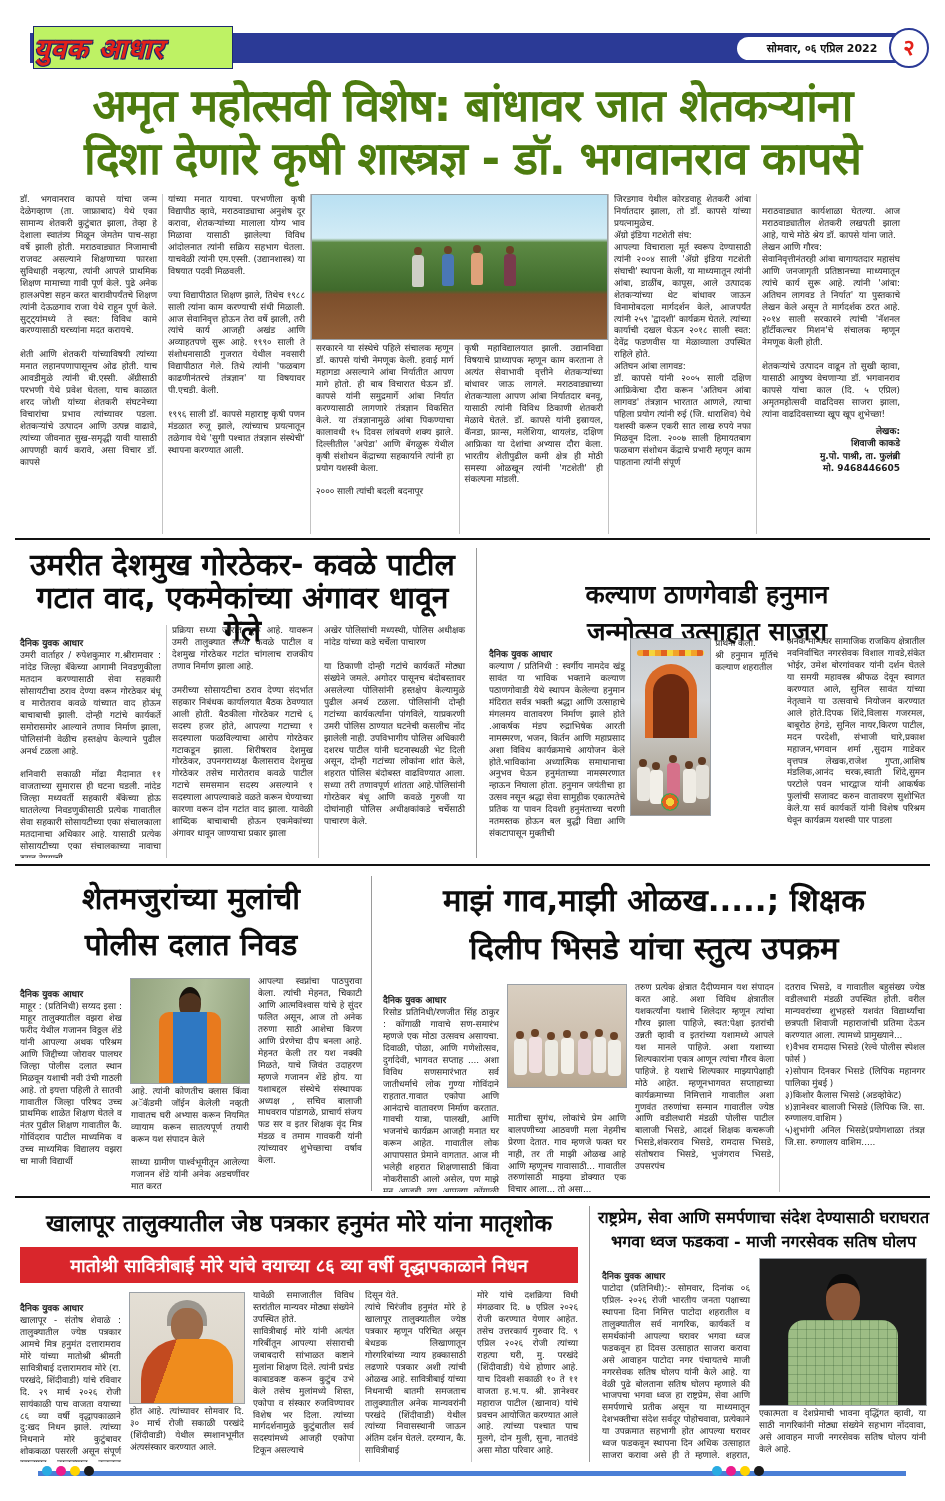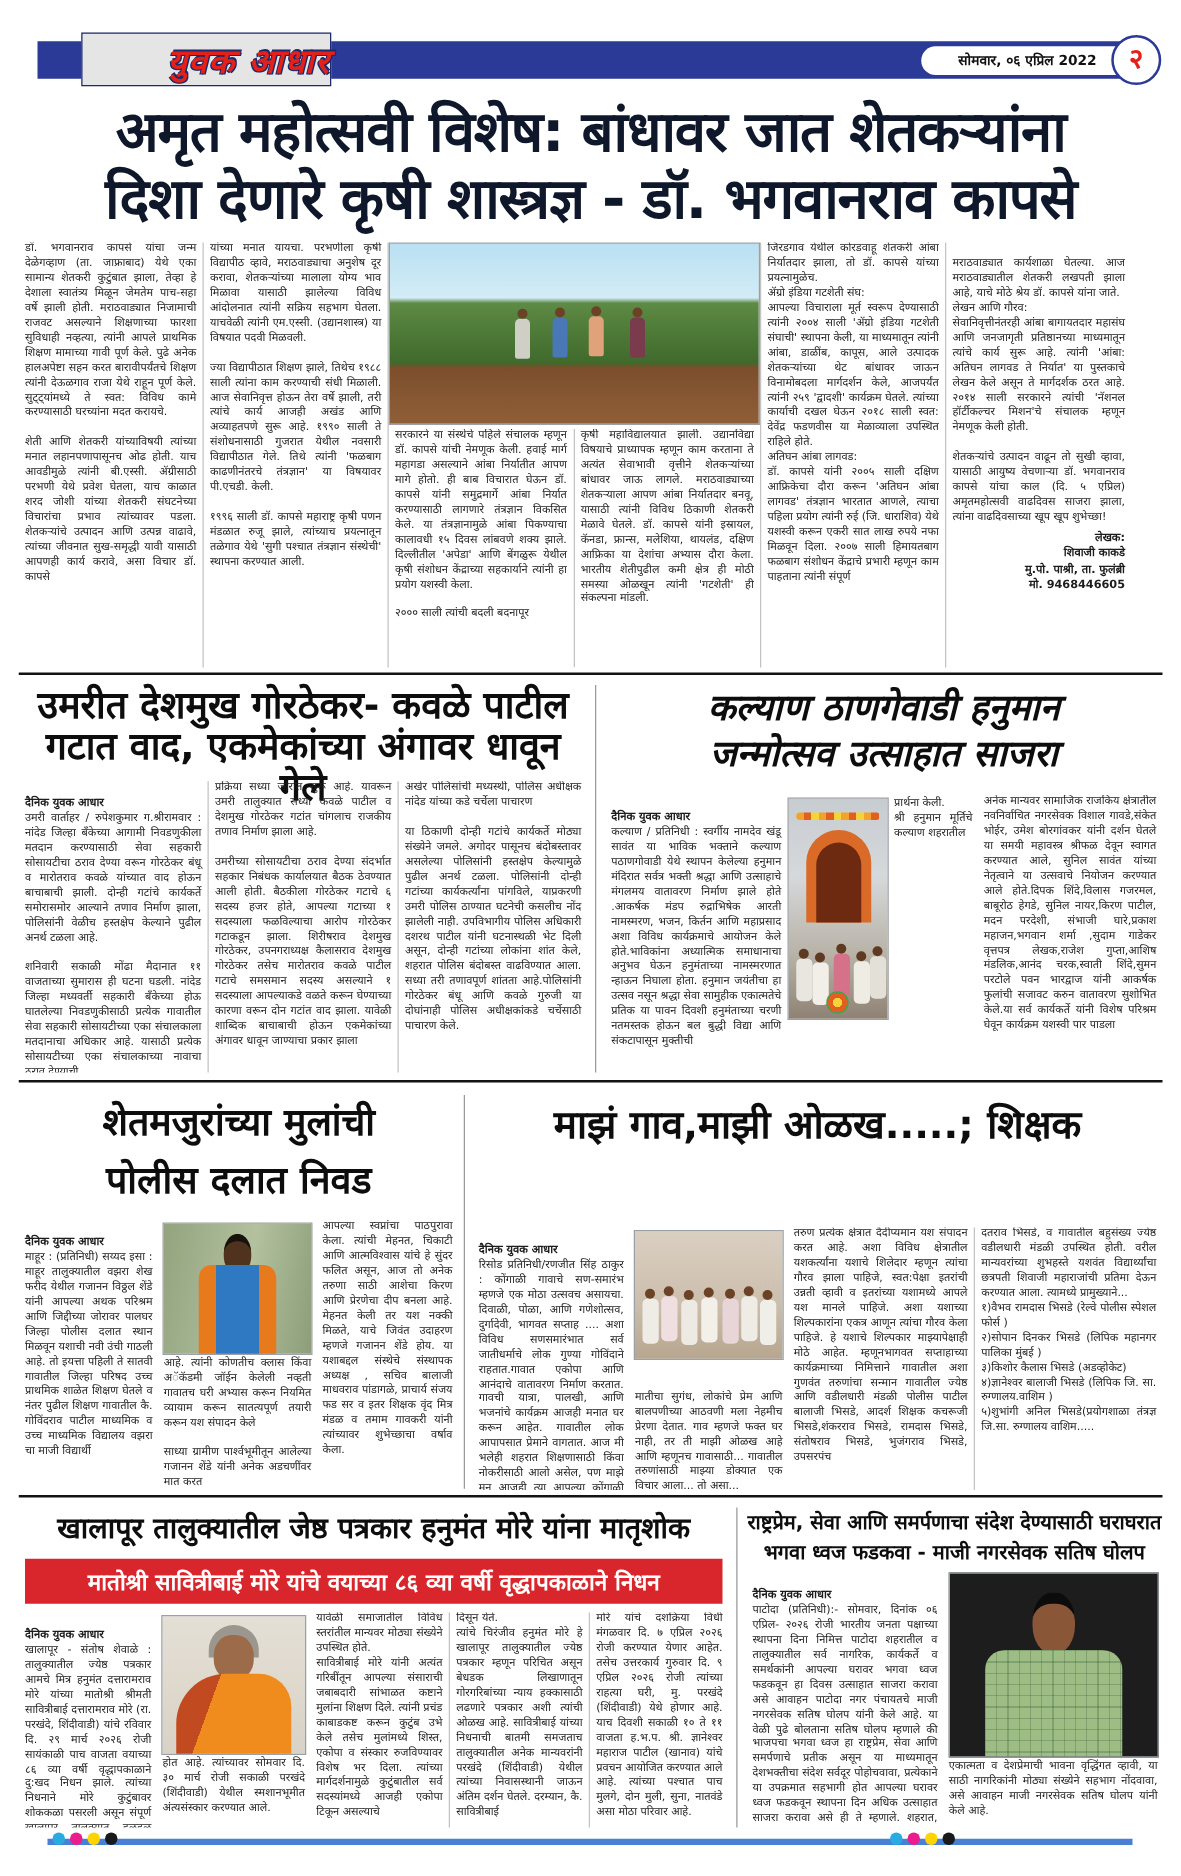--- a/index.html
+++ b/index.html
@@ -1,25 +1,25 @@
 <!DOCTYPE html>
 <html><head>
 <meta charset="utf-8">
 <style>
   html,body{margin:0;padding:0;background:#ffffff;}
   body{font-family:"DejaVu Sans",sans-serif;}
   #page{position:relative;width:945px;height:1501px;background:#fff;overflow:hidden;margin:0 auto;}
   
   .mast-band{position:absolute;left:30px;top:33px;width:890px;height:30px;background:#2b3a96;}
-  .logo-box{position:absolute;left:33px;top:26px;width:198px;height:41px;background:#e5e5e5;border:1px solid #1c2a6e;display:flex;align-items:center;justify-content:flex-end;margin-left:32px;}
+  .logo-box{position:absolute;left:33px;top:26px;width:198px;height:41px;background:#bef264;border:1px solid #1c2a6e;display:flex;align-items:center;justify-content:flex-start;}
   .logo-text{font-size:27px;font-weight:bold;color:#e32119;text-shadow:1px 1px 0 #1c2a6e, -1px 1px 0 #1c2a6e, 1px -1px 0 #1c2a6e;letter-spacing:1px;font-style:italic;}
   .date-pill{position:absolute;left:737px;top:37px;width:170px;height:23px;background:#fff;border-radius:12px;font-size:11px;font-weight:bold;color:#111;text-align:center;line-height:23px;}
   .page-circle{position:absolute;left:889px;top:28px;width:40px;height:40px;background:#fff;border:2px solid #2b3a96;border-radius:50%;box-sizing:border-box;text-align:center;line-height:36px;font-size:22px;font-weight:bold;color:#e32119;}
   
-  .hl{position:absolute;left:0;width:100%;text-align:center;font-weight:bold;color:#0f172a;}
+  .hl{position:absolute;left:0;width:100%;text-align:center;font-weight:bold;color:#4d7c0f;}
   .hl-xl{font-size:45px;line-height:52px;letter-spacing:-1px;}
   .hsec{font-weight:bold;color:#0d0d0d;text-align:center;}
   
   .bodyrow{position:absolute;display:flex;align-items:stretch;}
   .ncol{font-size:8.8px;line-height:1.36;text-align:justify;color:#1d1d1d;white-space:pre-line;overflow:hidden;padding:0 5px;box-sizing:border-box;}
   .vsep{border-right:1px solid #c3c3c3;}
   .byline{font-weight:bold;font-size:9px;white-space:pre-line;}
   .author{font-weight:bold;text-align:right;white-space:pre-line;margin-top:4px;font-size:9px;}
   .rule{position:absolute;background:#131313;height:2px;}
   .vrule{position:absolute;background:#9a9a9a;width:1px;}
@@ -146,21 +146,21 @@
     <div class="ncol vsep" style="width:152px;">प्रक्रिया सध्या जोरात सुरू आहे. यावरून उमरी तालुक्यात सध्या कवळे पाटील व देशमुख गोरठेकर गटांत चांगलाच राजकीय तणाव निर्माण झाला आहे.
 
 उमरीच्या सोसायटीचा ठराव देण्या संदर्भात सहकार निबंधक कार्यालयात बैठक ठेवण्यात आली होती. बैठकीला गोरठेकर गटाचे ६ सदस्य हजर होते, आपल्या गटाच्या १ सदस्याला फळविल्याचा आरोप गोरठेकर गटाकडून झाला. शिरीषराव देशमुख गोरठेकर, उपनगराध्यक्ष कैलासराव देशमुख गोरठेकर तसेच मारोतराव कवळे पाटील गटाचे समसमान सदस्य असल्याने १ सदस्याला आपल्याकडे वळते करून घेण्याच्या कारणा वरून दोन गटांत वाद झाला. यावेळी शाब्दिक बाचाबाची होऊन एकमेकांच्या अंगावर धावून जाण्याचा प्रकार झाला</div>
     <div class="ncol" style="width:151px;">अखेर पोलिसांची मध्यस्थी, पोलिस अधीक्षक नांदेड यांच्या कडे चर्चेला पाचारण
 
 या ठिकाणी दोन्ही गटांचे कार्यकर्ते मोठ्या संख्येने जमले. अगोदर पासूनच बंदोबस्तावर असलेल्या पोलिसांनी हस्तक्षेप केल्यामुळे पुढील अनर्थ टळला. पोलिसांनी दोन्ही गटांच्या कार्यकर्त्यांना पांगविले, याप्रकरणी उमरी पोलिस ठाण्यात घटनेची कसलीच नोंद झालेली नाही. उपविभागीय पोलिस अधिकारी दशरथ पाटील यांनी घटनास्थळी भेट दिली असून, दोन्ही गटांच्या लोकांना शांत केले, शहरात पोलिस बंदोबस्त वाढविण्यात आला. सध्या तरी तणावपूर्ण शांतता आहे.पोलिसांनी गोरठेकर बंधू आणि कवळे गुरुजी या दोघांनाही पोलिस अधीक्षकांकडे चर्चेसाठी पाचारण केले.</div>
   </div>
 
   <div class="vrule" style="left:476px;top:548px;height:310px;"></div>
 
-  <div class="hsec" style="position:absolute;left:484px;top:548px;width:446px;font-size:29px;line-height:37px;font-style:italic;">
+  <div class="hsec" style="position:absolute;left:484px;top:576px;width:446px;font-size:25px;line-height:37px;">
     <div>कल्याण ठाणगेवाडी हनुमान</div>
     <div>जन्मोत्सव उत्साहात साजरा</div>
   </div>
   <div class="bodyrow" style="left:484px;top:636px;width:446px;height:222px;">
     <div class="ncol" style="width:146px;">
       <span class="byline">दैनिक युवक आधार</span>
       <span>कल्याण / प्रतिनिधी : स्वर्गीय नामदेव खंडू सावंत या भाविक भक्ताने कल्याण पठाणगोवाडी येथे स्थापन केलेल्या हनुमान मंदिरात सर्वत्र भक्ती श्रद्धा आणि उत्साहाचे मंगलमय वातावरण निर्माण झाले होते .आकर्षक मंडप रुद्राभिषेक आरती नामस्मरण, भजन, किर्तन आणि महाप्रसाद अशा विविध कार्यक्रमाचे आयोजन केले होते.भाविकांना अध्यात्मिक समाधानाचा अनुभव घेऊन हनुमंताच्या नामस्मरणात न्हाऊन निघाला होता. हनुमान जयंतीचा हा उत्सव नसून श्रद्धा सेवा सामुहीक एकात्मतेचे प्रतिक या पावन दिवशी हनुमंताच्या चरणी नतमस्तक होऊन बल बुद्धी विद्या आणि संकटापासून मुक्तीची</span>
     </div>
     <div style="width:152px;display:flex;">
       <div class="photo ph-temple" style="width:146px;height:178px;margin:2px auto 0;">
@@ -199,20 +199,21 @@
 
 साध्या ग्रामीण पार्श्वभूमीतून आलेल्या गजानन शेंडे यांनी अनेक अडचणींवर मात करत</div>
     </div>
     <div class="ncol" style="width:114px;">आपल्या स्वप्नांचा पाठपुरावा केला. त्यांची मेहनत, चिकाटी आणि आत्मविश्वास यांचे हे सुंदर फलित असून, आज तो अनेक तरुणा साठी आशेचा किरण आणि प्रेरणेचा दीप बनला आहे. मेहनत केली तर यश नक्की मिळते, याचे जिवंत उदाहरण म्हणजे गजानन शेंडे होय. या यशाबद्दल संस्थेचे संस्थापक अध्यक्ष , सचिव बालाजी माधवराव पांडागळे, प्राचार्य संजय फड सर व इतर शिक्षक वृंद मित्र मंडळ व तमाम गावकरी यांनी त्यांच्यावर शुभेच्छाचा वर्षाव केला.</div>
   </div>
 
   <div class="vrule" style="left:371px;top:876px;height:315px;"></div>
 
   <div class="hsec" style="position:absolute;left:378px;top:876px;width:552px;font-size:31px;line-height:48px;">
     <div>माझं गाव,माझी ओळख.....; शिक्षक</div>
+    <div>दिलीप भिसडे यांचा स्तुत्य उपक्रम</div>
   </div>
   <div class="bodyrow" style="left:378px;top:982px;width:552px;height:210px;">
     <div class="ncol" style="width:126px;">
       <span class="byline">दैनिक युवक आधार</span>
       <span>रिसोड प्रतिनिधी/रणजीत सिंह ठाकुर : कोंगाळी गावाचे सण-समारंभ म्हणजे एक मोठा उत्सवच असायचा. दिवाळी, पोळा, आणि गणेशोत्सव, दुर्गादेवी, भागवत सप्ताह .... अशा विविध सणसमारंभात सर्व जातीधर्माचे लोक गुण्या गोविंदाने राहतात.गावात एकोपा आणि आनंदाचे वातावरण निर्माण करतात. गावची यात्रा, पालखी, आणि भजनांचे कार्यक्रम आजही मनात घर करून आहेत. गावातील लोक आपापसात प्रेमाने वागतात. आज मी भलेही शहरात शिक्षणासाठी किंवा नोकरीसाठी आलो असेल, पण माझे मन आजही त्या आपल्या कोंगाळी गावातच रमते. त्या गावातील</span>
     </div>
     <div style="width:126px;display:flex;flex-direction:column;gap:23px;">
       <div class="photo ph-group" style="width:120px;height:104px;margin:2px auto 0;">
         <div class="gfig g1"></div>
         <div class="gfig g2"></div>

